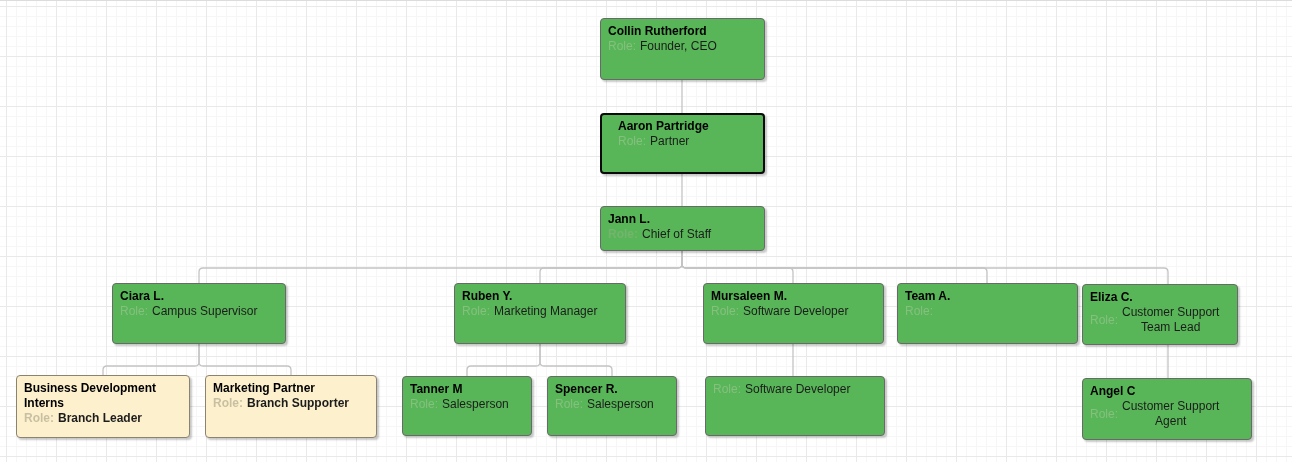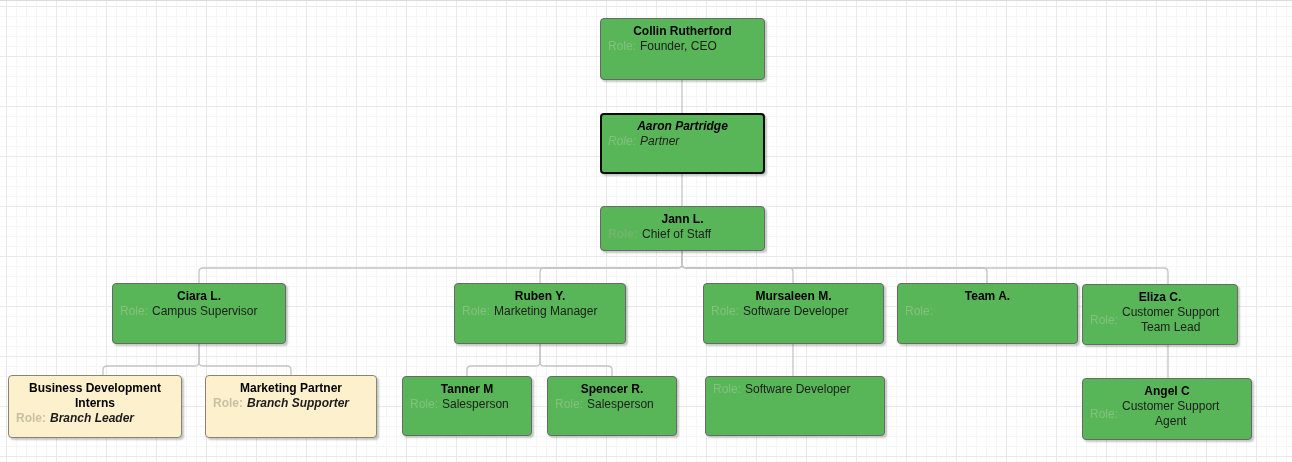--- a/index.html
+++ b/index.html
@@ -26,29 +26,29 @@
     border-radius:4px;
     padding:5px 7px;
     font-size:12px;
     line-height:15px;
     color:#000;
     box-shadow:2px 2px 2px rgba(0,0,0,0.22);
     cursor:default;
   }
   .green{background:#58b658;border:1px solid #696969;}
   .beige{background:#fdf1cd;border:1px solid #8b8272;}
-  .selected{border:2px solid #0a0a0a;padding:4px 6px;font-style:italic;}
-  .name{font-weight:bold;white-space:pre-line;color:#000;text-align:center;}
+  .selected{border:2px solid #0a0a0a;padding:4px 16px;}
+  .name{font-weight:bold;white-space:pre-line;color:#000;}
   .role{display:flex;align-items:center;color:#1c1c1c;}
   .rl{margin-right:4px;white-space:nowrap;}
   .rv{text-align:center;white-space:pre-line;}
   .green .rl{color:#85c07f;}
   .role-bold .rl{font-weight:bold;color:#74b46e;}
   .beige .rl{color:#c9bfa2;font-weight:bold;}
-  .beige .rv{font-weight:bold;font-style:italic;}
+  .beige .rv{font-weight:bold;}
 </style>
 </head>
 <body>
 
 <div class="canvas">
 
   <svg class="wires">
     <path d="M682 79 L682 112"></path>
     <path d="M682 173 L682 205"></path>
     <path d="M682 250 L682 263 Q682 267 678 267 L203 267 Q199 267 199 271 L199 282"></path>
@@ -121,21 +121,21 @@
 
   <div class="node green" style="left:1082px;top:283px;width:156px;height:61px">
     <div class="name">Eliza C.</div>
     <div class="role">
         <span class="rl">Role:</span>
         <span class="rv">Customer Support
 Team Lead</span>
       </div>
   </div>
 
-  <div class="node beige" style="left:8px;top:374px;width:174px;height:63px">
+  <div class="node beige" style="left:16px;top:374px;width:174px;height:63px">
     <div class="name">Business Development
 Interns</div>
     <div class="role">
         <span class="rl">Role:</span>
         <span class="rv">Branch Leader</span>
       </div>
   </div>
 
   <div class="node beige" style="left:205px;top:374px;width:172px;height:63px">
     <div class="name">Marketing Partner</div>

